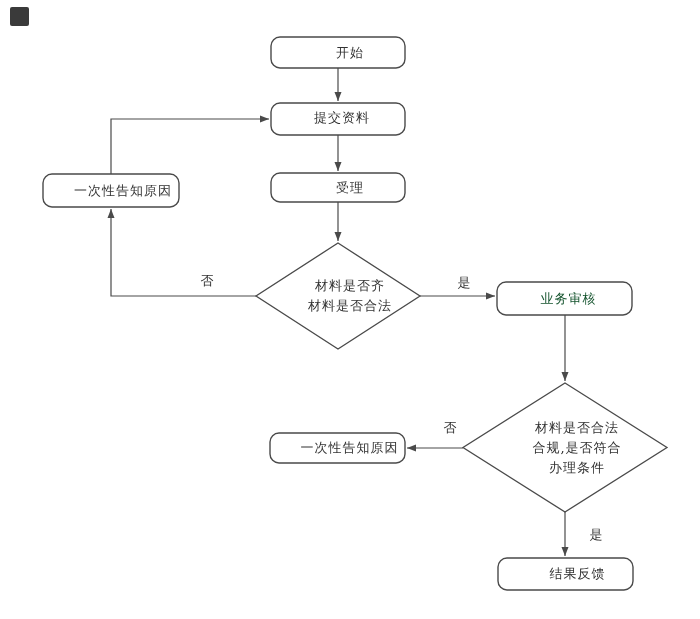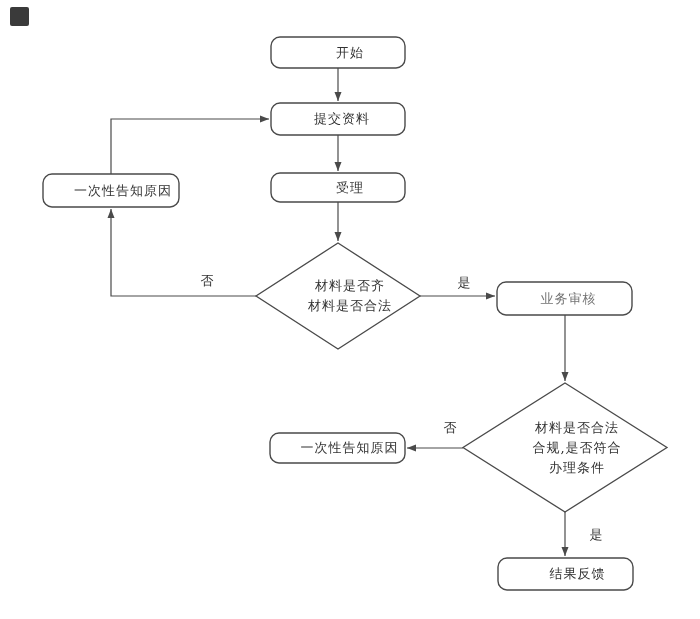--- a/index.html
+++ b/index.html
@@ -81,26 +81,26 @@
         <rect x="43" y="174" width="136" height="33" rx="9" ry="9" fill="#ffffff" stroke="#4a4a4a" stroke-width="1.4"></rect>
         <polygon points="338,243 420,296 338,349 256,296" fill="#ffffff" stroke="#4a4a4a" stroke-width="1.3"></polygon>
         <rect x="497" y="282" width="135" height="33" rx="9" ry="9" fill="#ffffff" stroke="#4a4a4a" stroke-width="1.4"></rect>
         <polygon points="565,383 667,447.5 565,512 463,447.5" fill="#ffffff" stroke="#4a4a4a" stroke-width="1.3"></polygon>
         <rect x="270" y="433" width="135" height="30" rx="9" ry="9" fill="#ffffff" stroke="#4a4a4a" stroke-width="1.4"></rect>
         <rect x="498" y="558" width="135" height="32" rx="9" ry="9" fill="#ffffff" stroke="#4a4a4a" stroke-width="1.4"></rect>
       </g>
   </svg>
   <div class="labels-layer" id="labels-layer">
       <div class="node-label" style="left: 271px; top: 37px; width: 134px; height: 31px; color: rgb(51, 51, 51);">开始</div>
-      <div class="node-label" style="left: 271px; top: 103px; width: 118px; height: 32px; color: rgb(51, 51, 51);">提交资料</div>
+      <div class="node-label" style="left: 271px; top: 103px; width: 118px; height: 32px; color: rgb(51, 51, 51); font-family: Liberation Mono, monospace;">提交资料</div>
       <div class="node-label" style="left: 271px; top: 173px; width: 134px; height: 29px; color: rgb(51, 51, 51);">受理</div>
       <div class="node-label" style="left: 43px; top: 174px; width: 136px; height: 33px; color: rgb(51, 51, 51);">一次性告知原因</div>
       <div class="node-label" style="left: 256px; top: 243px; width: 164px; height: 106px; color: rgb(51, 51, 51);">材料是否齐
 材料是否合法</div>
-      <div class="node-label" style="left: 497px; top: 282px; width: 119px; height: 33px; color: #737373; text-align: right;">业务审核</div>
+      <div class="node-label" style="left: 497px; top: 282px; width: 119px; height: 33px; color: #14532d; text-align: right;">业务审核</div>
       <div class="node-label" style="left: 463px; top: 383px; width: 204px; height: 129px; color: rgb(51, 51, 51); text-align: center;">材料是否合法
 合规,是否符合
 办理条件</div>
       <div class="node-label" style="left: 270px; top: 433px; width: 135px; height: 30px; color: rgb(51, 51, 51);">一次性告知原因</div>
       <div class="node-label" style="left: 498px; top: 558px; width: 135px; height: 32px; color: rgb(51, 51, 51);">结果反馈</div>
       <div class="edge-label" style="left: 195px; top: 281px; color: rgb(51, 51, 51);">否</div>
       <div class="edge-label" style="left: 452px; top: 283px; color: rgb(51, 51, 51);">是</div>
       <div class="edge-label" style="left: 438px; top: 428px; color: rgb(51, 51, 51);">否</div>
       <div class="edge-label" style="left: 584px; top: 535px; color: rgb(51, 51, 51);">是</div>
     </div>

